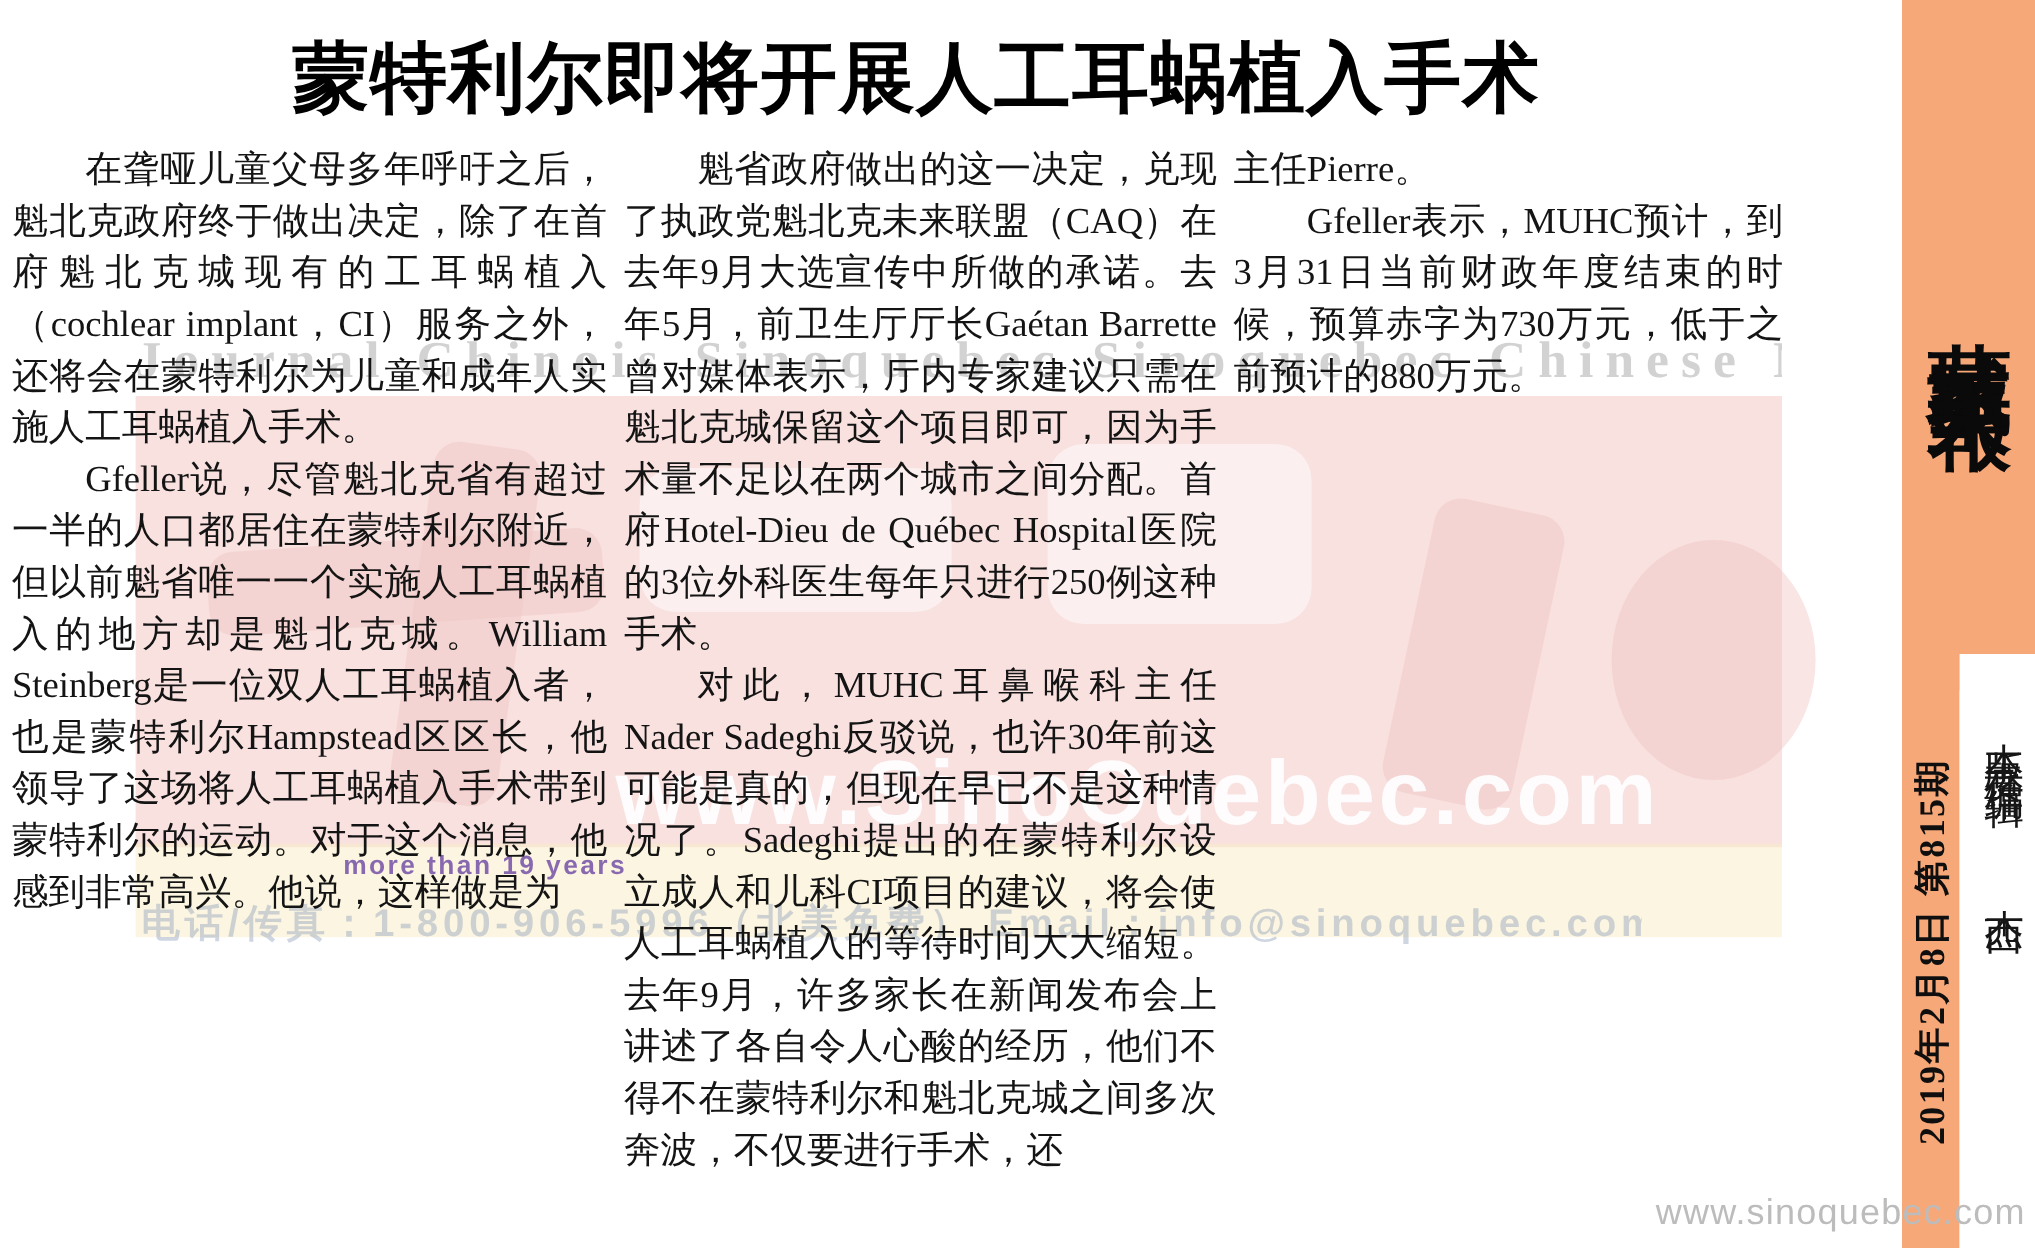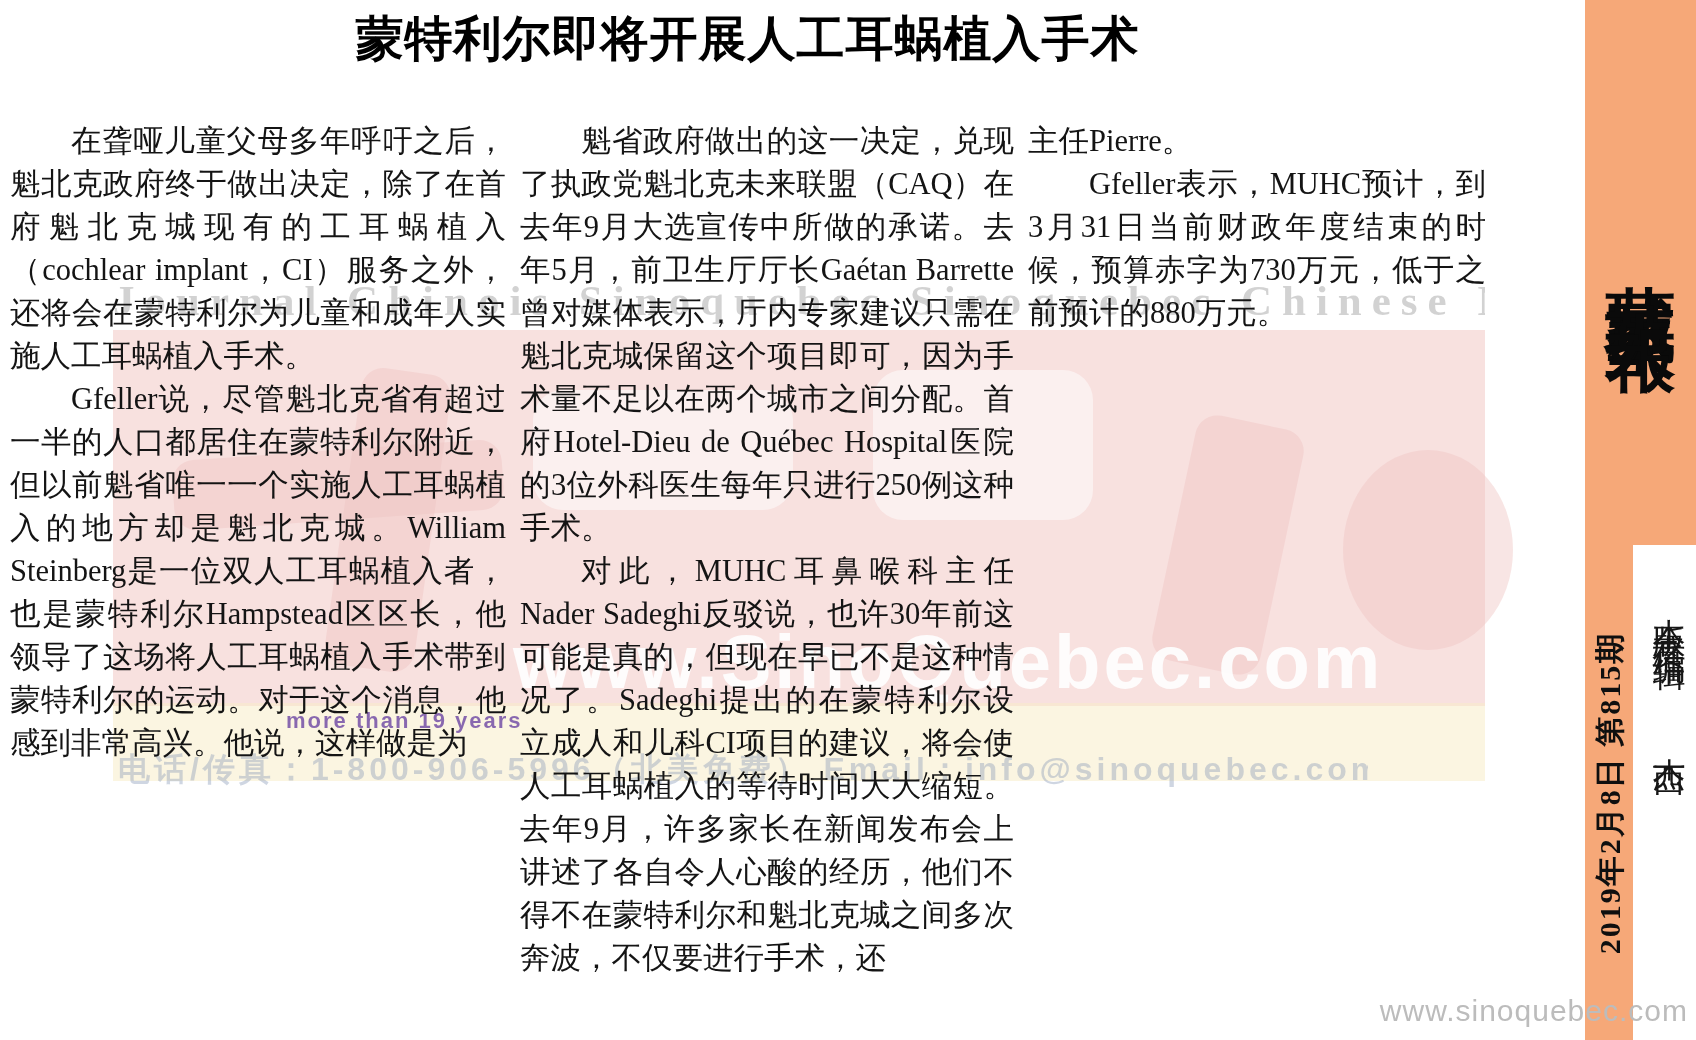--- a/index.html
+++ b/index.html
@@ -47,24 +47,24 @@
   }
   .wm-contact{
     position:absolute;left:118px;top:748px;width:1250px;
     font-family:"Liberation Sans","DejaVu Sans",sans-serif;
     font-weight:700;font-size:32px;letter-spacing:4px;white-space:nowrap;
     color:#8a9bb8;opacity:.4;overflow:hidden;
   }
   
   .content{position:absolute;inset:0;z-index:1;}
   .headline{
-    position:absolute;left:10px;top:8px;width:1475px;margin:0;
+    position:absolute;left:10px;top:8px;width:1475px;margin:16px;
     text-align:center;
     font-family:"Liberation Sans","DejaVu Sans",sans-serif;
-    font-weight:900;font-size:48px;letter-spacing:1px;line-height:1.3;
+    font-weight:900;font-size:64px;letter-spacing:1px;line-height:1.3;
     color:#000;
   }
   .col{
     position:absolute;top:120px;
     font-size:30.5px;line-height:43px;text-align:justify;
     color:#141414;
   }
   .col p{margin:0;text-indent:2em;}
   .col p.cont{text-indent:0;}
   .col-1{left:10px;width:496px;}

